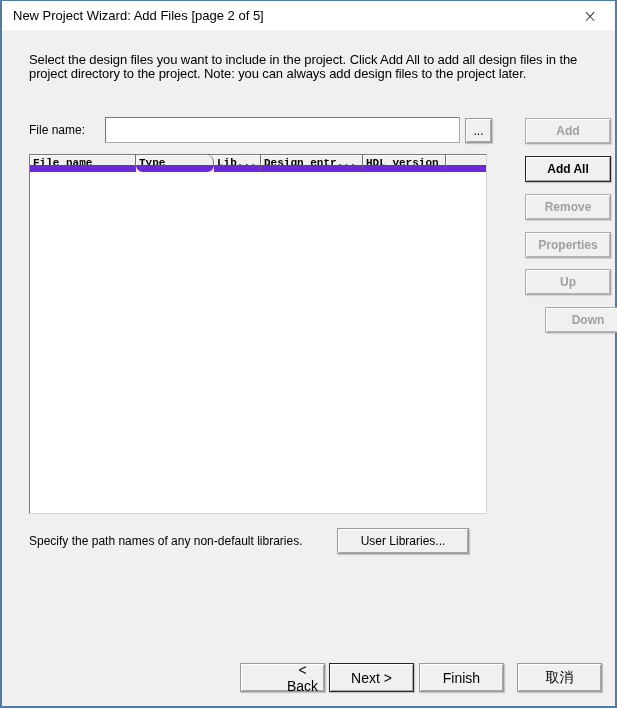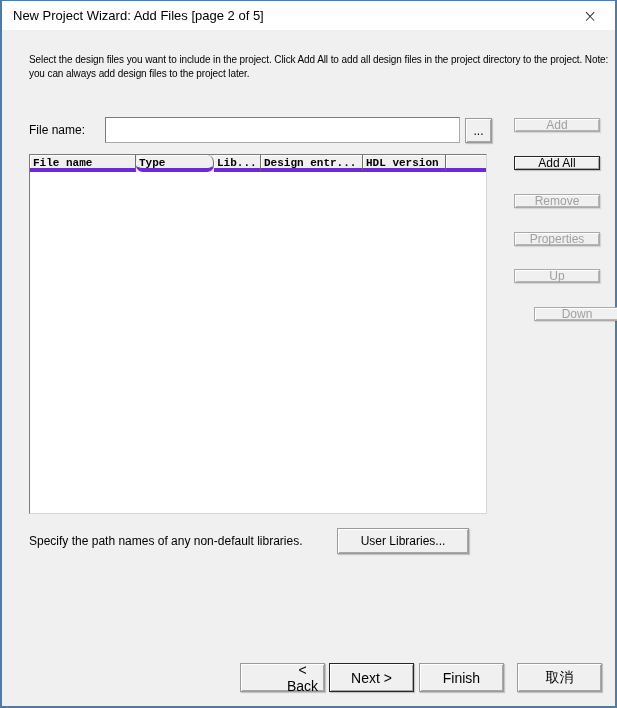--- a/index.html
+++ b/index.html
@@ -22,21 +22,21 @@
   .close-btn{
     position:absolute;right:4px;top:0;width:42px;height:29px;
     display:flex;align-items:center;justify-content:center;
     background:transparent;border:none;padding:0;cursor:pointer;
     font-family:"DejaVu Sans",sans-serif;font-size:17px;font-weight:300;color:#1a1a1a;
   }
   .client{position:absolute;left:0;top:29px;right:0;bottom:0;}
 
   .intro{
     position:absolute;left:27px;top:23px;width:580px;
-    font-size:10px;letter-spacing:-0.1px;line-height:14px;
+    font-size:13px;letter-spacing:-0.1px;line-height:14px;
   }
 
   .filename-label{position:absolute;left:27px;top:88px;height:25px;line-height:25px;}
   .filename-input{
     position:absolute;left:103px;top:87px;width:355px;height:26px;box-sizing:border-box;
     background:#ffffff;border:1px solid;border-color:#7b7b7b #ababab #ababab #7b7b7b;
     font-family:"Liberation Sans",sans-serif;font-size:12px;padding:0 4px;outline:none;
   }
 
   .btn{
@@ -44,36 +44,36 @@
     background:#f0f0f0;border:1px solid #9a9a9a;
     box-shadow:inset 1px 1px 0 #ffffff,inset -1px -1px 0 #a7a7a7,1px 1px 1px rgba(0,0,0,0.18);
     font-family:"Liberation Sans",sans-serif;font-size:12px;color:#000;
     display:flex;align-items:center;justify-content:center;padding:0;cursor:pointer;
   }
   .btn.default{border-color:#262626;}
   .btn.disabled{color:#a0a0a0;box-shadow:inset 1px 1px 0 #ffffff,inset -1px -1px 0 #b5b5b5,1px 1px 1px rgba(0,0,0,0.10);border-color:#aaaaaa;}
 
   .browse-btn{left:463px;top:88px;width:27px;height:25px;}
 
-  .side-btn{left:512px;width:86px;height:14px;}
+  .side-btn{left:523px;width:86px;height:26px;font-weight:bold;}
   .side-btn.b0{top:88px;}  .side-btn.b1{top:126px;}
   .side-btn.b2{top:164px;} .side-btn.b3{top:202px;}
   .side-btn.b4{top:239px;} .side-btn.b5{top:277px;margin-left:20px;}
 
   .file-table{
     position:absolute;left:27px;top:124px;width:458px;height:360px;box-sizing:border-box;
     background:#ffffff;border:1px solid;border-color:#7b7b7b #d6d6d6 #d6d6d6 #7b7b7b;
   }
   .table-header{
     display:flex;height:17px;background:#f0f0f0;
     font-family:"Liberation Mono",monospace;font-weight:bold;font-size:11px;
   }
   .th{
     box-sizing:border-box;height:17px;line-height:15px;padding:1px 3px 0 3px;
-    border-right:1px solid #6e6e6e;border-bottom:4px solid #6d28d9;
+    border-right:1px solid #6e6e6e;border-bottom:7px solid #6d28d9;
     box-shadow:inset 1px 1px 0 #ffffff;white-space:nowrap;overflow:hidden;cursor:default;
   }
   .th.c0{width:106px;} .th.c1{width:78px;border-radius:7px;} .th.c2{width:47px;}
   .th.c3{width:102px;}  .th.c4{width:83px;}
   .th.c5{flex:1;border-right:none;}
   .table-body{position:absolute;left:0;right:0;top:17px;bottom:0;background:#ffffff;}
 
   .lib-text{position:absolute;left:27px;top:504px;}
   .lib-btn{left:335px;top:498px;width:132px;height:26px;}
 

